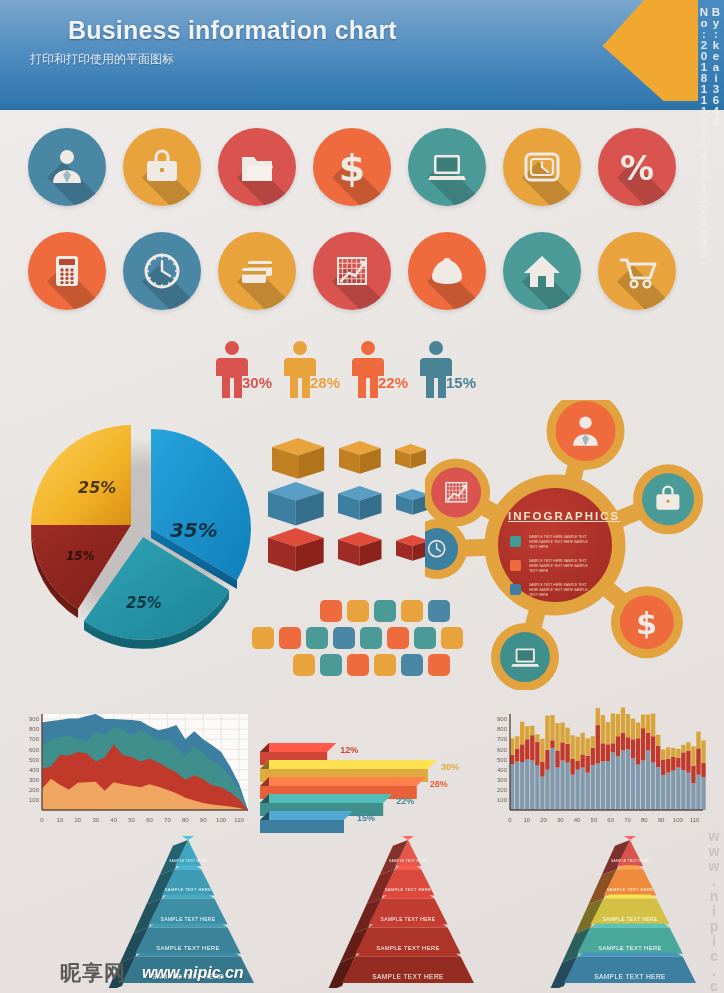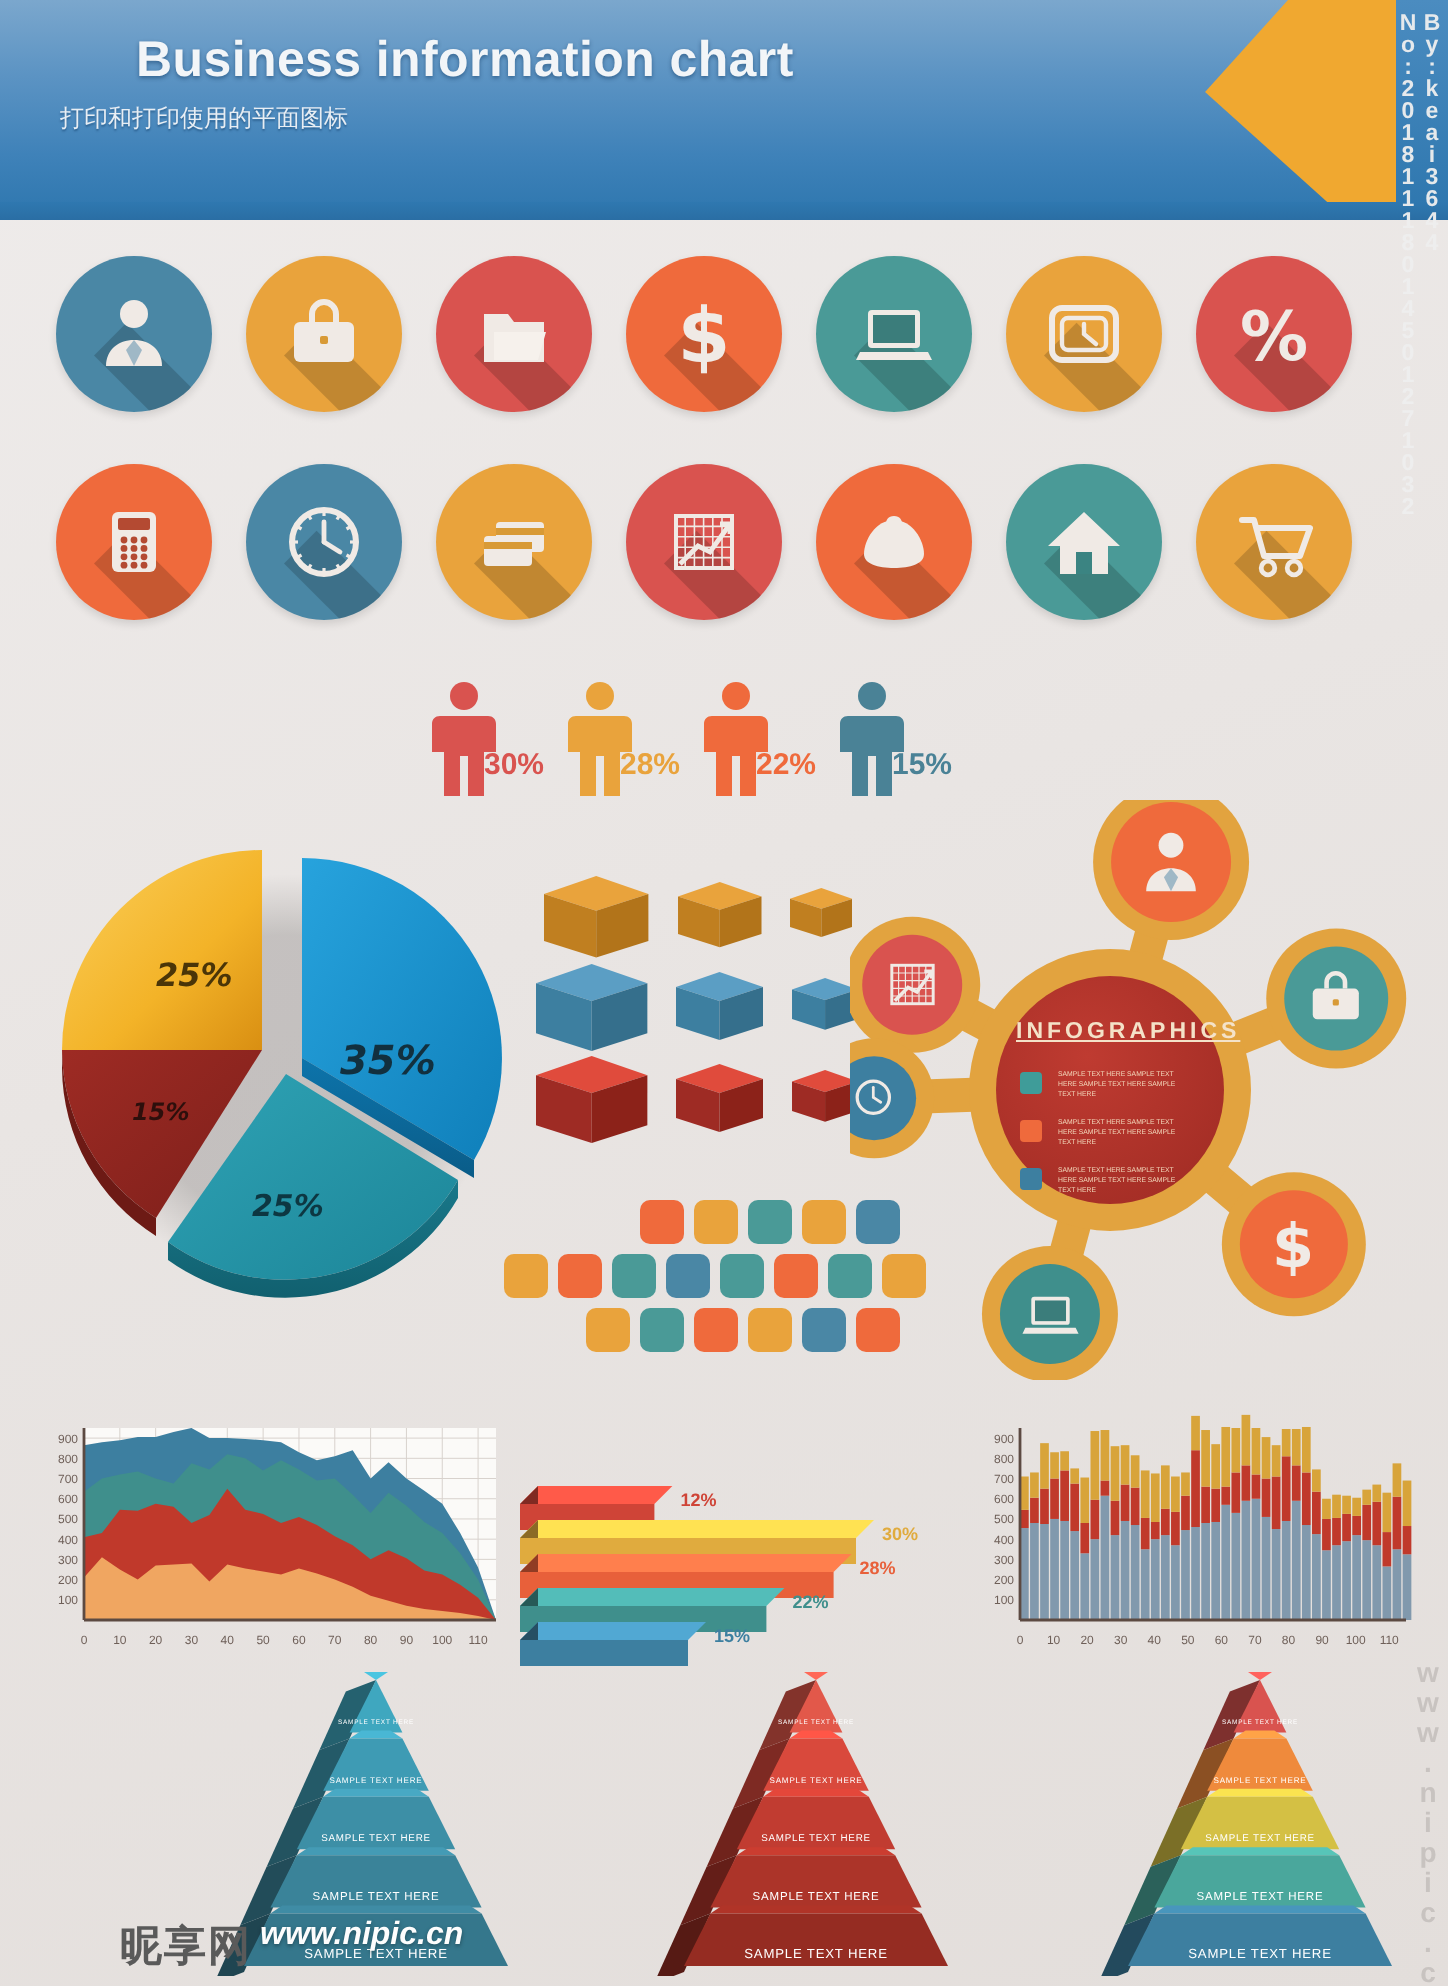--- a/index.html
+++ b/index.html
@@ -58,21 +58,21 @@
 
   
   .hub{position:absolute;left:425px;top:400px;width:290px;height:290px;}
   .hub-title{position:absolute;font-size:11.5px;font-weight:bold;color:#f4e2c8;
     letter-spacing:2px;left:83px;top:110px;text-decoration:underline;}
   .bullet{position:absolute;width:11px;height:11px;border-radius:2px;}
   .btext{position:absolute;font-size:3.4px;color:#f3d8bb;line-height:1.45;width:62px;}
   .chart{position:absolute;}
 
   
-  .footer-wm{position:absolute;left:14px;bottom:6px;display:flex;align-items:flex-start;gap:4px;padding-left:46px;}
+  .footer-wm{position:absolute;left:14px;bottom:6px;display:flex;align-items:center;gap:16px;padding-left:46px;}
   .wm-cn{font-size:21px;font-weight:bold;color:#5a5a5a;letter-spacing:1px;
     font-family:"DejaVu Sans", sans-serif;}
   .wm-url{font-size:16px;font-style:italic;font-weight:bold;color:#fdfdfd;
     text-shadow:0 1px 2px rgba(0,0,0,.35);}
   .id-badge{position:absolute;right:30px;bottom:14px;background:rgba(190,190,190,.62);
     padding:2px 6px;font-size:11px;color:#3a3a3a;letter-spacing:.2px;white-space:nowrap;}
 </style>
 </head>
 <body>
 

